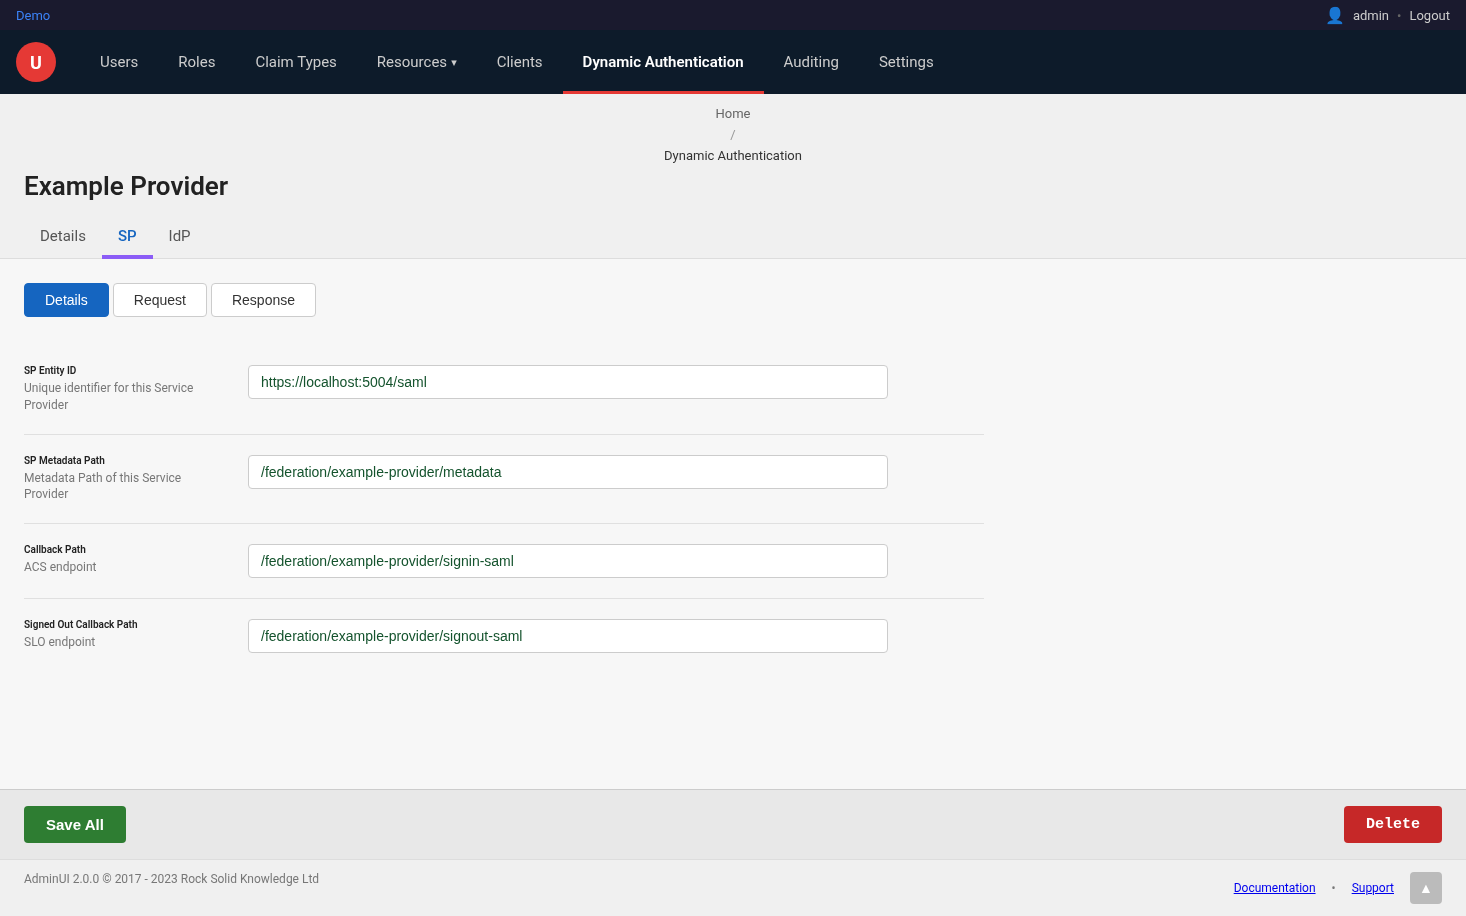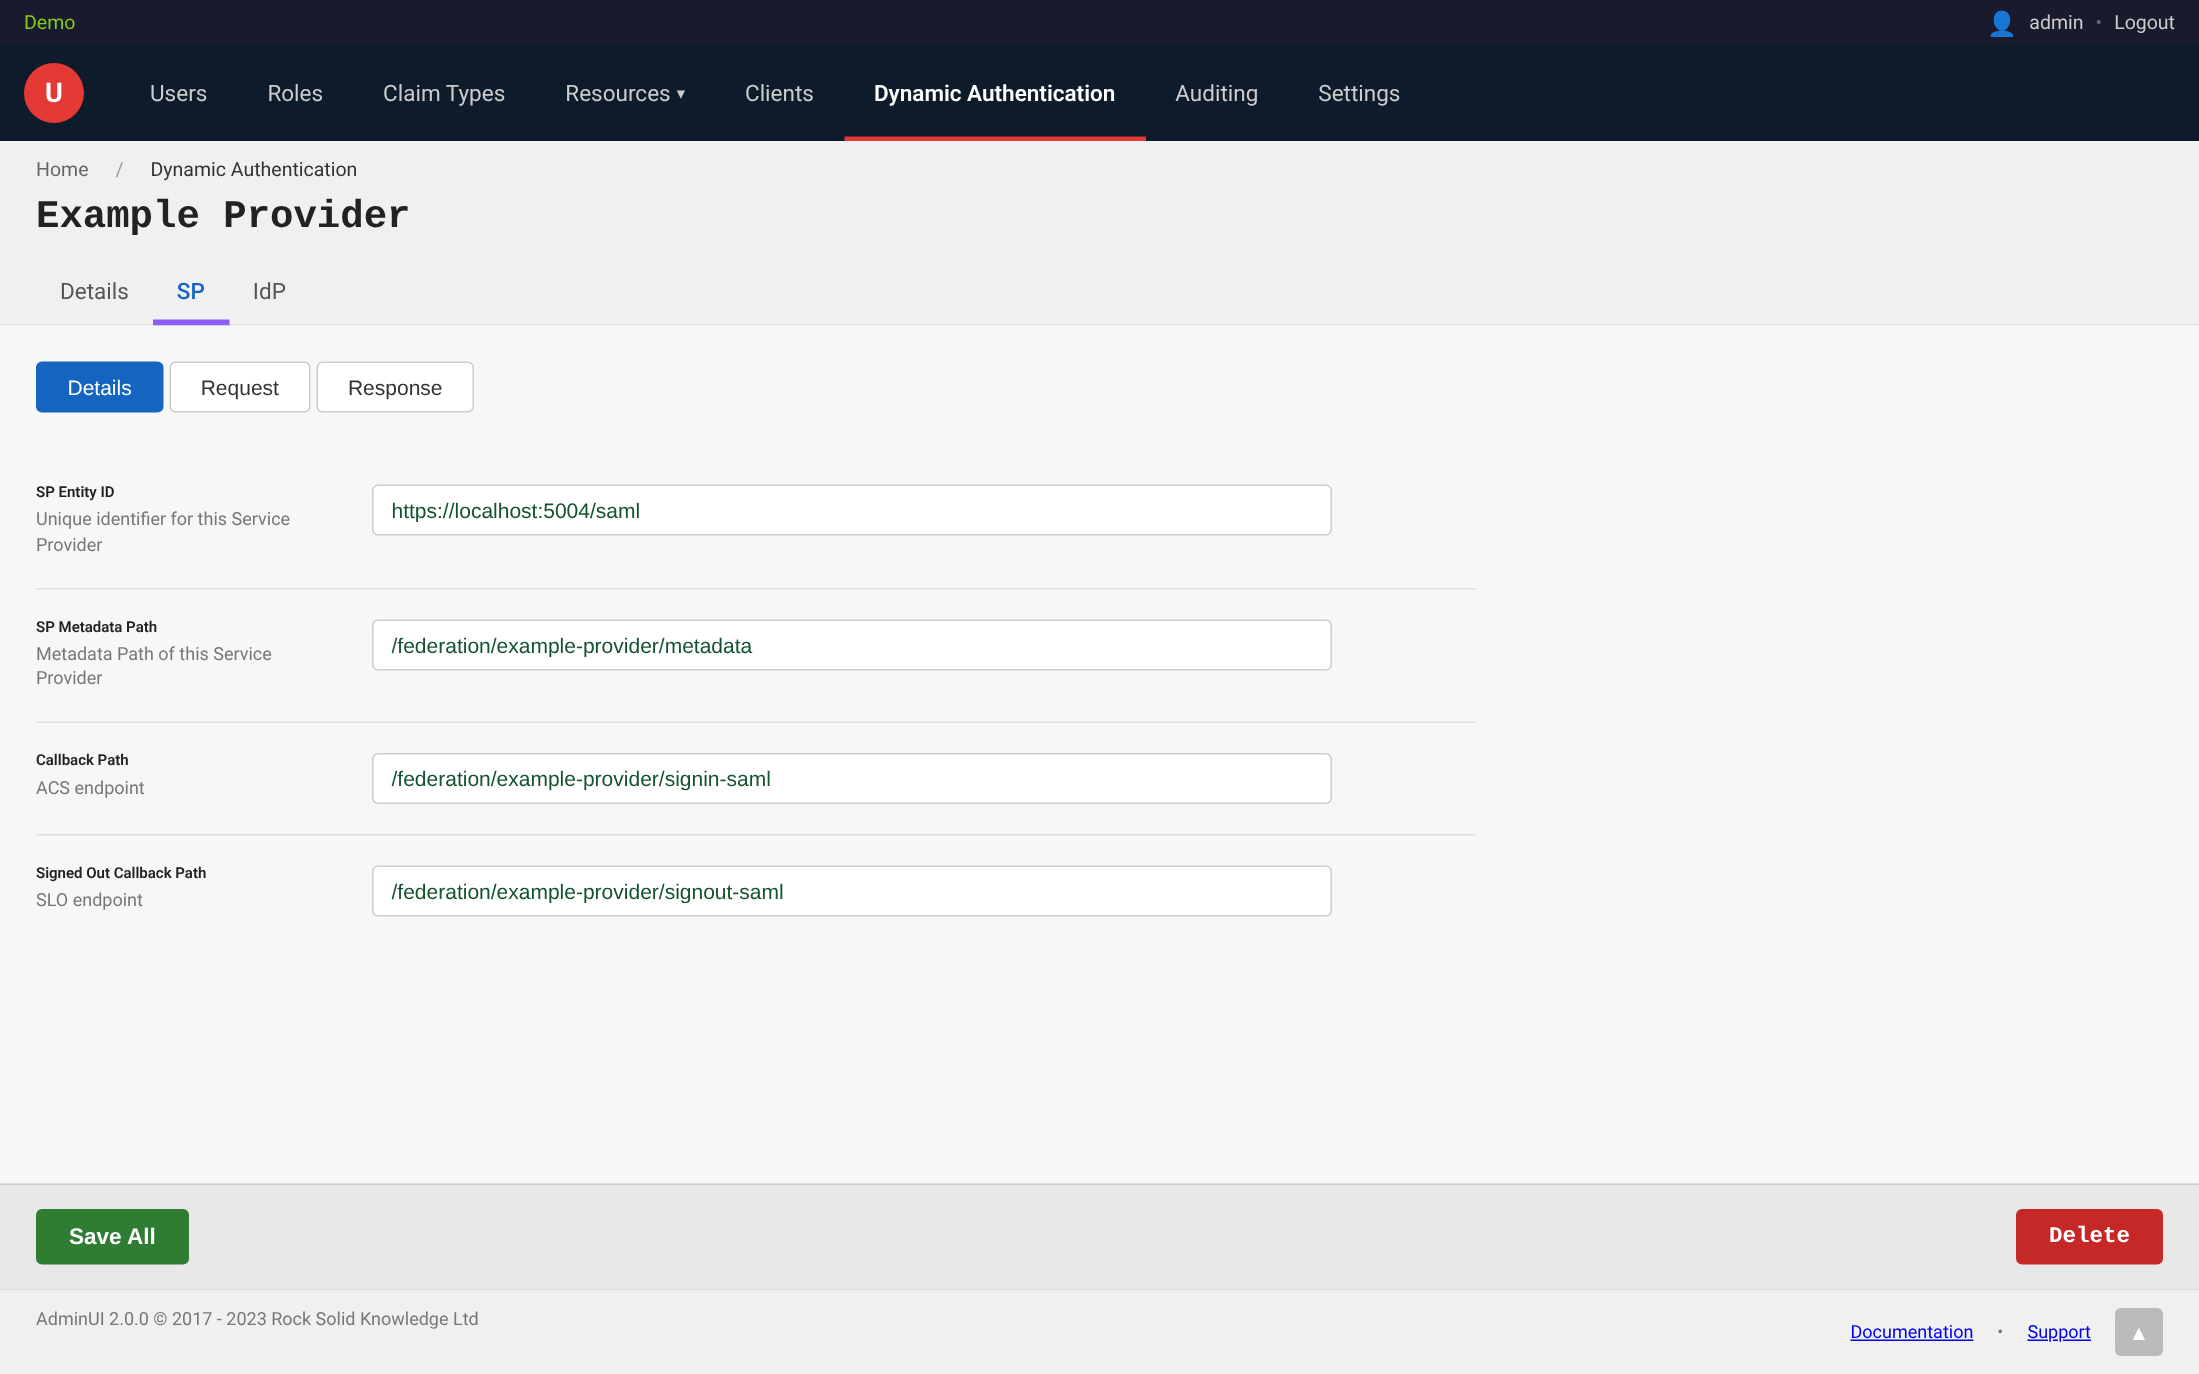--- a/index.html
+++ b/index.html
@@ -7,21 +7,21 @@
 
     
     .top-bar {
       background: #1a1a2e;
       height: 30px;
       display: flex;
       align-items: center;
       justify-content: space-between;
       padding: 0 16px;
     }
-    .top-bar-demo { color: #84cc16; font-size: 13px; }
+    .top-bar-demo { color: #3b82f6; font-size: 13px; }
     .top-bar-right { display: flex; align-items: center; gap: 8px; color: #ccc; font-size: 13px; }
     .top-bar-right .admin-icon { color: #4caf50; font-size: 16px; }
     .top-bar-right a { color: #ccc; text-decoration: none; }
     .dot-sep { color: #666; }
 
     
     .navbar {
       background: #0d1b2a;
       height: 64px;
       display: flex;
@@ -69,29 +69,28 @@
       height: 3px;
       background: #e53935;
     }
     .nav-item .dropdown-arrow { margin-left: 4px; font-size: 11px; }
 
     
     .breadcrumb-area {
       background: #f0f0f0;
       padding: 12px 24px 0;
     }
-    .breadcrumb { font-size: 13px; color: #666; display: flex; align-items: center; gap: 18px; }
+    .breadcrumb { font-size: 13px; color: #666; display: flex; align-items: center; gap: 6px; flex-direction: column; }
     .breadcrumb a { color: #666; text-decoration: none; }
     .breadcrumb-sep { color: #999; }
     .breadcrumb-current { color: #333; }
 
     .page-title-area {
       background: #f0f0f0;
       padding: 8px 24px 16px;
-      font-family: Liberation Mono, monospace;
     }
     .page-title { font-size: 26px; font-weight: 600; color: #222; }
 
     
     .tab-bar {
       background: #f0f0f0;
       padding: 0 24px;
       display: flex;
       border-bottom: 1px solid #ddd;
     }

